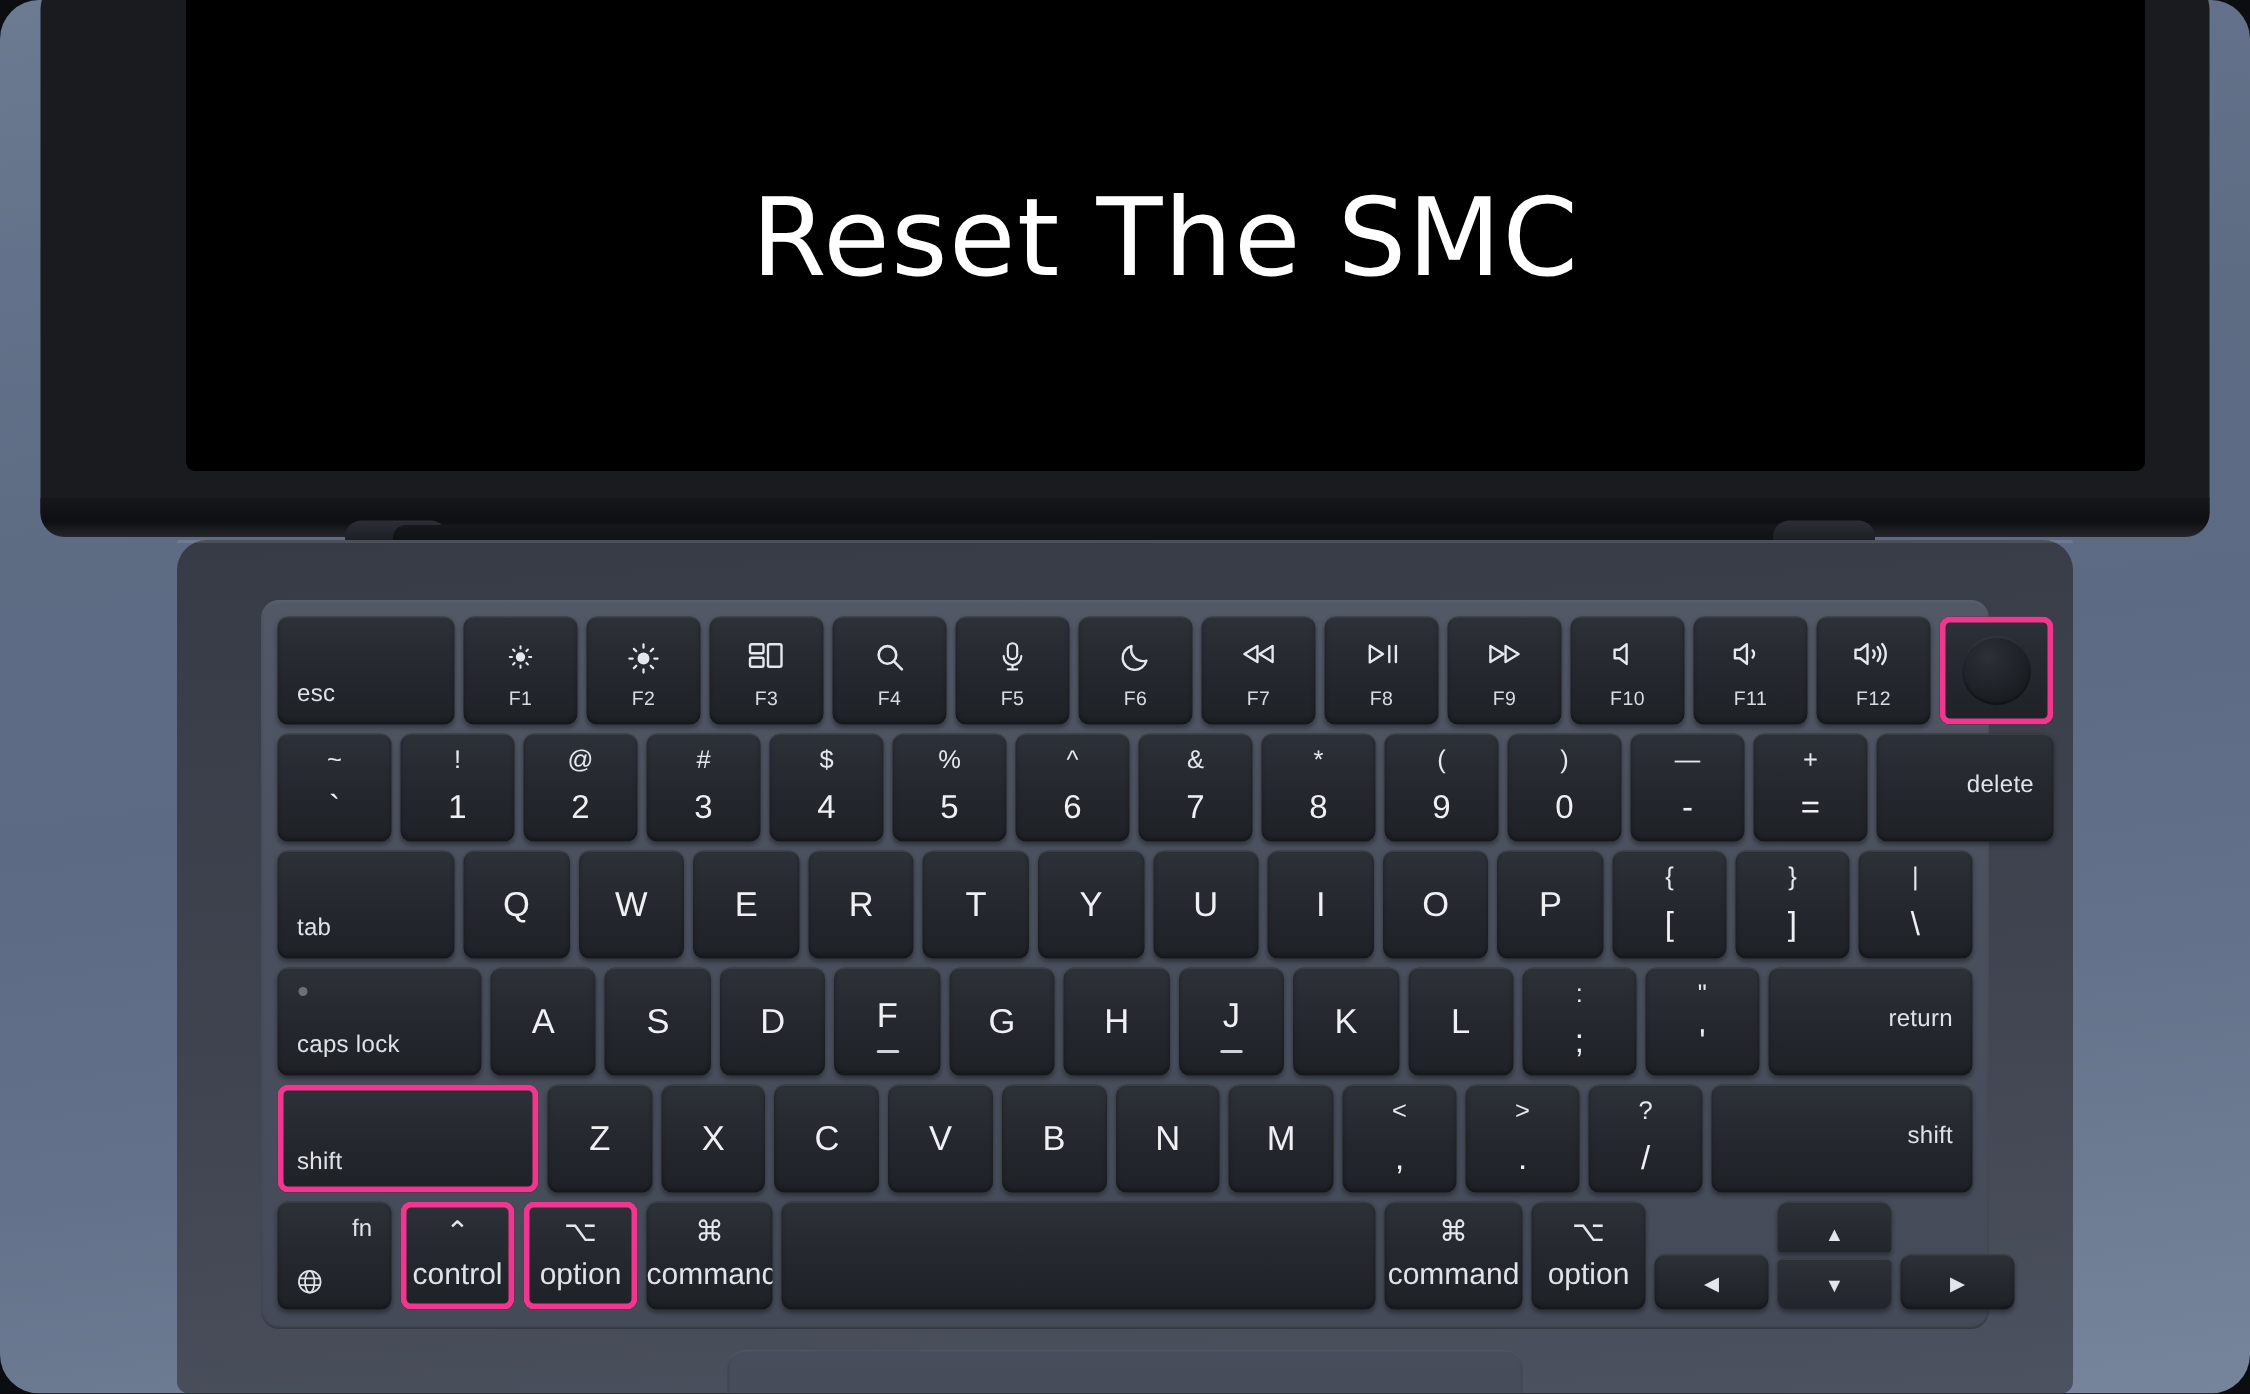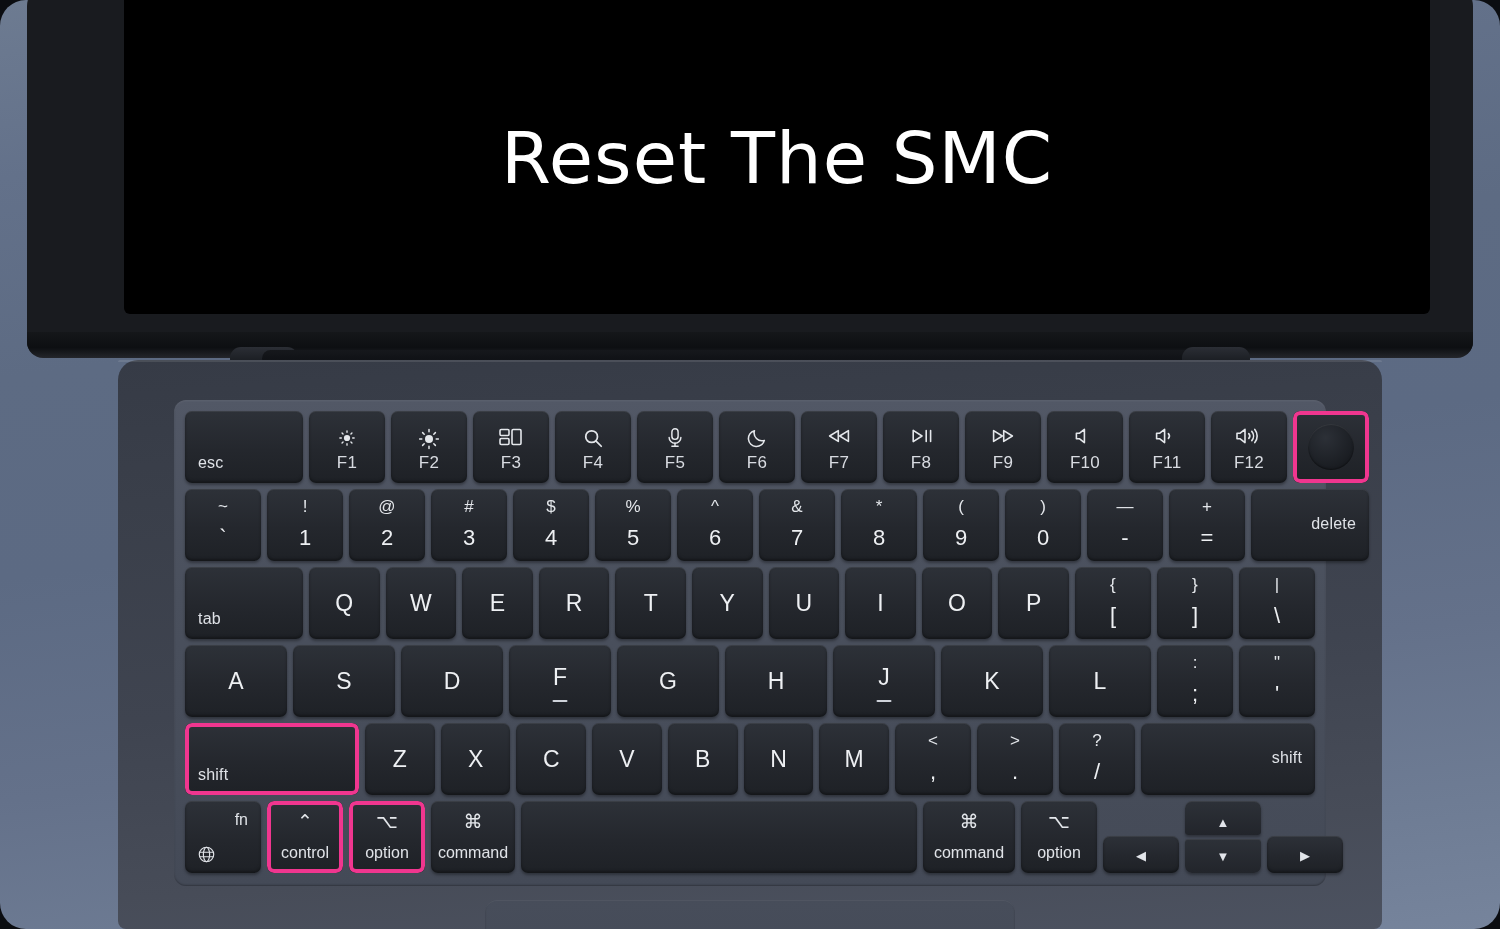--- a/index.html
+++ b/index.html
@@ -107,33 +107,33 @@
   .key .label-br{
     position:absolute; right:13px; bottom:28px;
     font-size:16px; color:#dfe2e7; letter-spacing:.2px;
   }
   .key .label-tr{
     position:absolute; right:13px; top:10px;
     font-size:16px; color:#dfe2e7;
   }
   .key .fnlabel{
     position:absolute; left:0; bottom:10px; width:100%;
-    text-align:center; font-size:17px; color:#d8dbe1; letter-spacing:.3px;
+    text-align:center; font-size:13px; color:#d8dbe1; letter-spacing:.3px;
   }
   .key .fnicon{
     position:absolute; left:0; top:16px; width:100%;
     text-align:center; line-height:1;
   }
   .key .modsym{
     position:absolute; left:0; top:11px; width:100%;
     text-align:center; font-size:19px; color:#e4e7eb; line-height:1;
   }
   .key .modname{
     position:absolute; left:0; bottom:11px; width:100%;
-    text-align:center; font-size:16px; color:#e0e3e8;
+    text-align:center; font-size:20px; color:#e0e3e8;
   }
   .homing{
     position:absolute; left:50%; transform:translateX(-50%);
     bottom:15px; width:15px; height:2.5px; border-radius:2px;
     background:#cfd3da;
   }
   .capsdot{
     position:absolute; left:14px; top:13px; width:6px; height:6px;
     border-radius:50%; background:#6b7078;
   }
@@ -455,20 +455,24 @@
         <span class="glyph-top">}</span>
         <span class="glyph-bottom">]</span>
       </div>
       <div class="key w-bs">
         <span class="glyph-top">|</span>
         <span class="glyph-bottom">\</span>
       </div>
     </div>
 
     <div class="krow" id="row-asdf">
+      <div class="key w-caps">
+        <span class="capsdot"></span>
+        <span class="label-bl">caps lock</span>
+      </div>
       <div class="key">
           <span class="glyph-center">A</span>
         </div>
       <div class="key">
           <span class="glyph-center">S</span>
         </div>
       <div class="key">
           <span class="glyph-center">D</span>
         </div>
       <div class="key">
@@ -491,20 +495,23 @@
       <div class="key">
           <span class="glyph-center">L</span>
         </div>
       <div class="key w-bs">
         <span class="glyph-top">:</span>
         <span class="glyph-bottom">;</span>
       </div>
       <div class="key w-bs">
         <span class="glyph-top">"</span>
         <span class="glyph-bottom">'</span>
+      </div>
+      <div class="key w-ret">
+        <span class="label-br">return</span>
       </div>
     </div>
 
     <div class="krow" id="row-zxcv">
       <div class="key w-lsh hl" style="--hl:#F0368F">
         <span class="label-bl">shift</span>
       </div>
       <div class="key">
           <span class="glyph-center">Z</span>
         </div>

